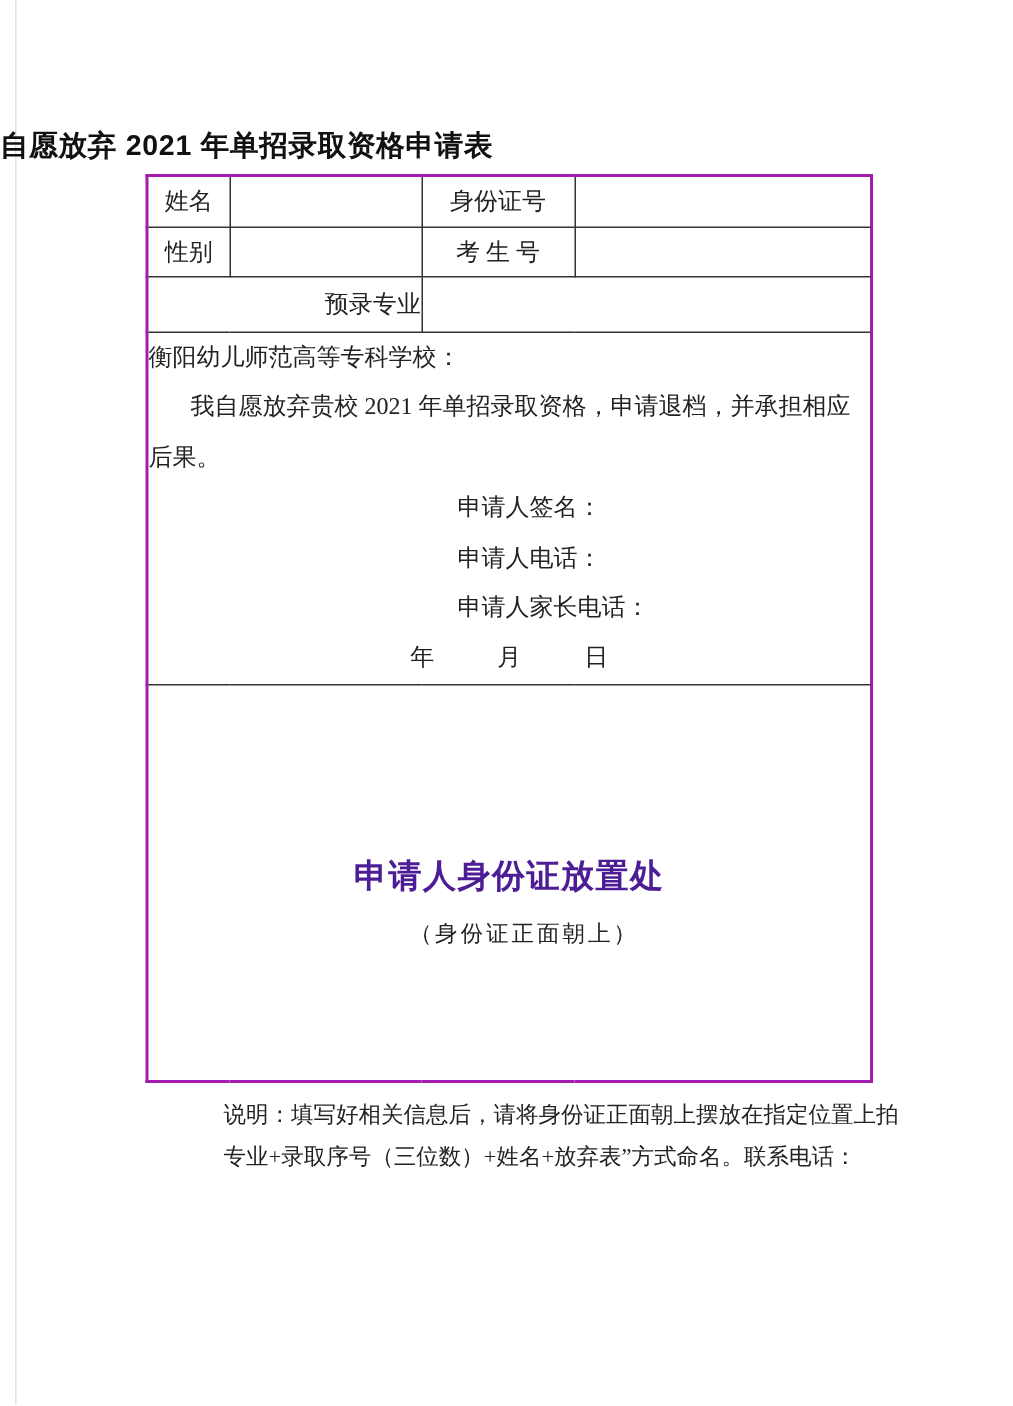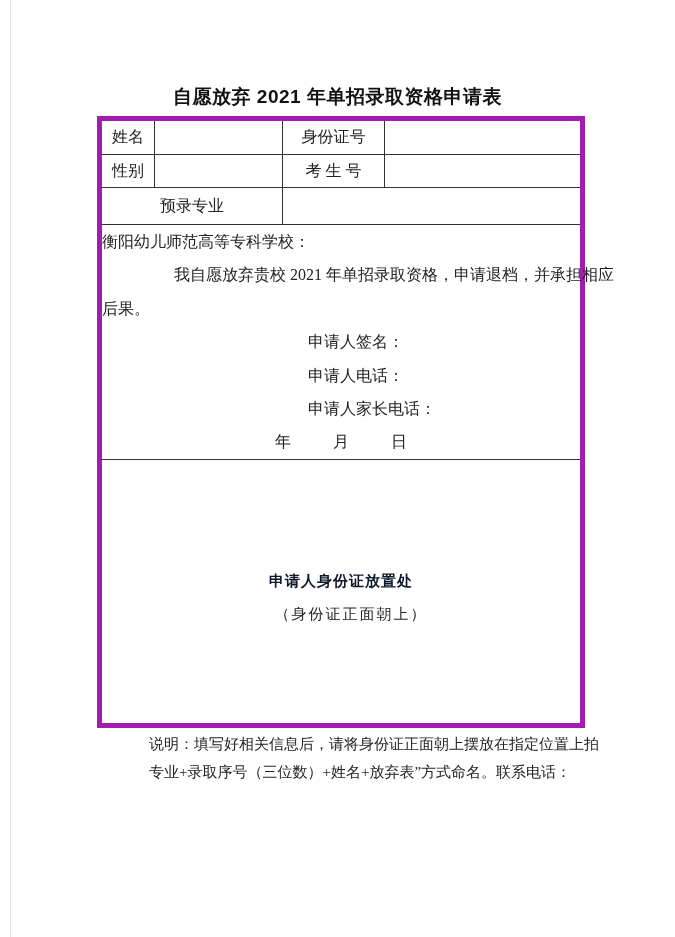--- a/index.html
+++ b/index.html
@@ -10,59 +10,59 @@
     font-family:"Liberation Serif", serif;
     color:#222222;
     overflow:hidden;
   }
   .page-edge {
     position:absolute; left:10px; top:0; bottom:0; width:1px;
     background:#e2e2e2;
   }
   .doc-title {
     position:absolute; top:84px; left:0; width:100%;
-    margin:0; text-align:center;
+    margin:0; 
     font-family:"Liberation Sans", sans-serif;
     font-weight:700; font-size:19px; letter-spacing:0.5px;
     color:#111111;
   }
   table.form {
     position:absolute; left:97px; top:116px;
     width:483px; border-collapse:collapse; table-layout:fixed;
-    border:5px solid #a21caf;
+    border:2px solid #a21caf;
   }
   table.form td {
     border:1.5px solid #333333;
     font-size:16px; color:#222222;
     padding:0;
   }
   td.lbl { text-align:center; vertical-align:middle; }
   td.val { vertical-align:middle; }
   .r1 td { height:33px; }
   .r2 td { height:32px;margin-left:36px; }
-  .r3 td { height:36px; }
+  .r3 td { height:36px;text-align:right; }
   td.pledge-cell {
     height:233px; vertical-align:top; text-align:left;
     font-size:15px; line-height:33.4px;
     padding:1px 17px 0 7px;
     font-family:Liberation Serif, serif;
   }
   .line { white-space:nowrap; }
-  .line.indent { text-indent:28px;padding-left:44px; }
+  .line.indent { text-indent:28px; }
   .line.sig { margin-left:206px; }
   .line.dateline { text-align:center; }
   .dateline span + span { margin-left:42px; }
   td.idbox-cell {
     height:263px; vertical-align:top; text-align:center;
   }
   .box-title {
     margin-top:112px;
     font-family:"Liberation Sans", sans-serif;
-    font-weight:700; font-size:15px; letter-spacing:1px;
-    color:#0f172a;
+    font-weight:700; font-size:22px; letter-spacing:1px;
+    color:#4c1d95;
   }
   .box-sub {
     margin-top:14px;
     font-size:15px; letter-spacing:2px; color:#222222;padding-left:20px;
   }
   .notes {
     position:absolute; left:104px; top:730px;
     font-size:15px; line-height:28.4px;
     color:#222222; white-space:nowrap;margin-left:45px;
   }

